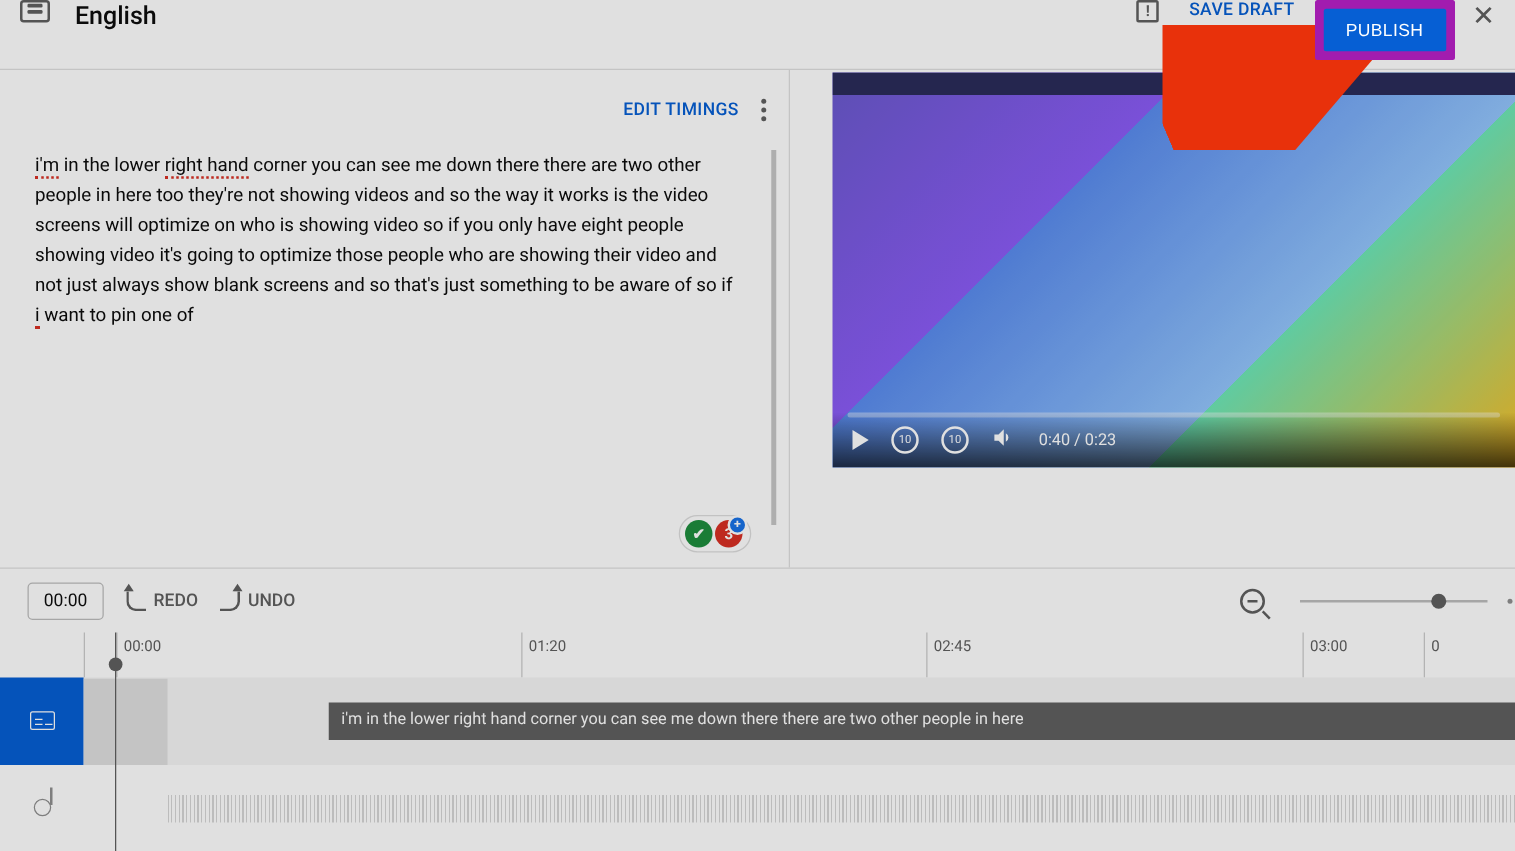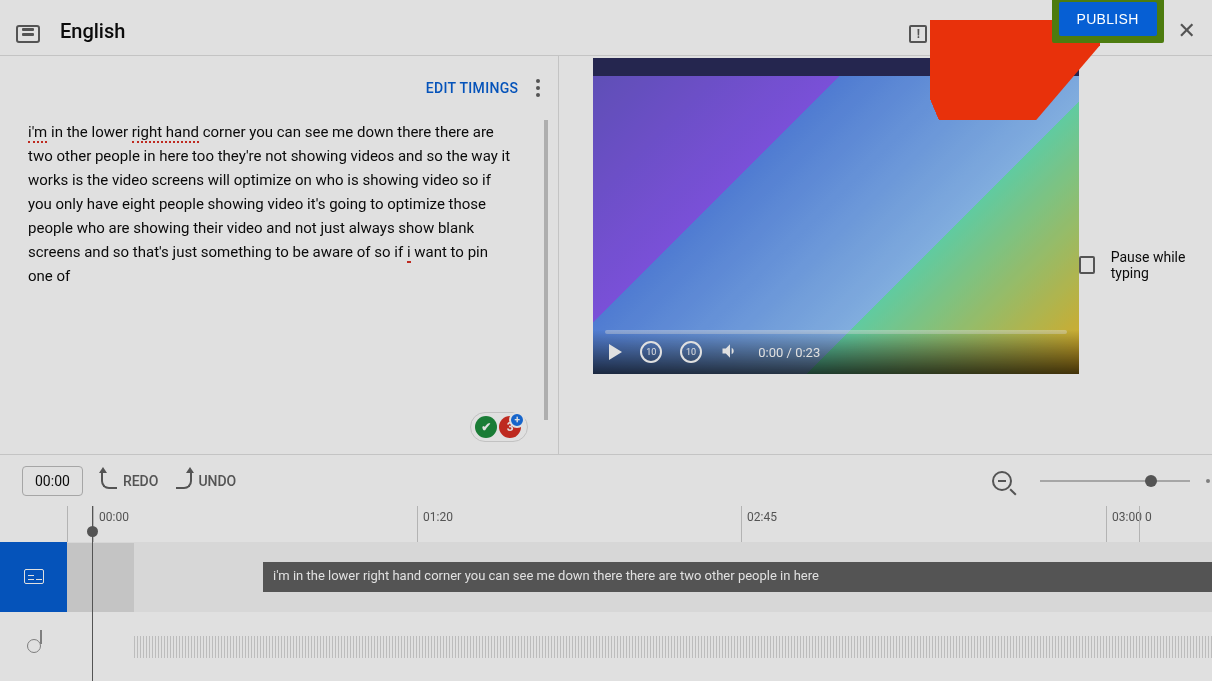--- a/index.html
+++ b/index.html
@@ -16,23 +16,23 @@
   .dim {
     position: absolute;
     inset: 0;
     background: rgba(0,0,0,0.12);
     pointer-events: none;
     z-index: 50;
   }
   
   .header {
     display: flex;
-    align-items: flex-end;
+    align-items: flex-start;
     height: 56px;
-    padding: 12px 16px;
+    padding: 0 16px;
     border-bottom: 1px solid #e0e0e0;
   }
   .cc-icon {
     width: 24px; height: 18px;
     border: 2px solid #606060;
     border-radius: 3px;
     display: flex; align-items: center; justify-content: center;
     margin-right: 20px;
   }
   .cc-icon::before {
@@ -67,21 +67,21 @@
     color: #065fd4;
     font-size: 14px;
     font-weight: 500;
     letter-spacing: .3px;
     margin-right: 16px;
     cursor: pointer;
   }
   .publish-wrap {
     position: relative;
     padding: 7px;
-    background: #4d7c0f;
+    background: #a21caf;
     border-radius: 2px;
     z-index: 60;
   }
   .publish {
     background: #065fd4;
     color: #fff;
     font-size: 14px;
     font-weight: 500;
     letter-spacing: .3px;
     padding: 9px 18px;
@@ -493,26 +493,22 @@
         <div class="pbtn"></div>
         <div class="ricon">10</div>
         <div class="ricon" style="transform:scaleX(-1)">
             <span style="transform:scaleX(-1)">10</span>
           </div>
         <div class="vol-icon">
           <svg width="20" height="20" viewBox="0 0 24 24">
               <path d="M3 9v6h4l5 5V4L7 9H3zm13.5 3a4.5 4.5 0 0 0-2.5-4v8a4.5 4.5 0 0 0 2.5-4z"></path>
             </svg>
         </div>
-        <span>0:00 / 0:23</span>
+        <span>0:40 / 0:23</span>
       </div>
-    </div>
-    <div class="pause-row">
-      <div class="chk"></div>
-      <span>Pause while typing</span>
     </div>
   </div>
 </div>
 
 <div class="tl-toolbar">
   <div class="time-chip">00:00</div>
   <div class="ur-btn">
     <div class="ur-ico"></div>
     <span>REDO</span>
   </div>
@@ -542,21 +538,21 @@
     <div class="ruler" id="ruler">
         <div class="rtick" style="left: 25px;">
           <span>00:00</span>
         </div>
         <div class="rtick" style="left: 349px;">
           <span>01:20</span>
         </div>
         <div class="rtick" style="left: 673px;">
           <span>02:45</span>
         </div>
-        <div class="rtick" style="left: 1038px;">
+        <div class="rtick" style="left: 974px;">
           <span>03:00</span>
         </div>
         <div class="rtick" style="left: 1071px;">
           <span>0</span>
         </div>
       </div>
     <div class="lane cap-lane">
       <div class="left-pad"></div>
       <div class="seg">i'm in the lower right hand corner you can see  me down there there are two other people in here</div>
     </div>

